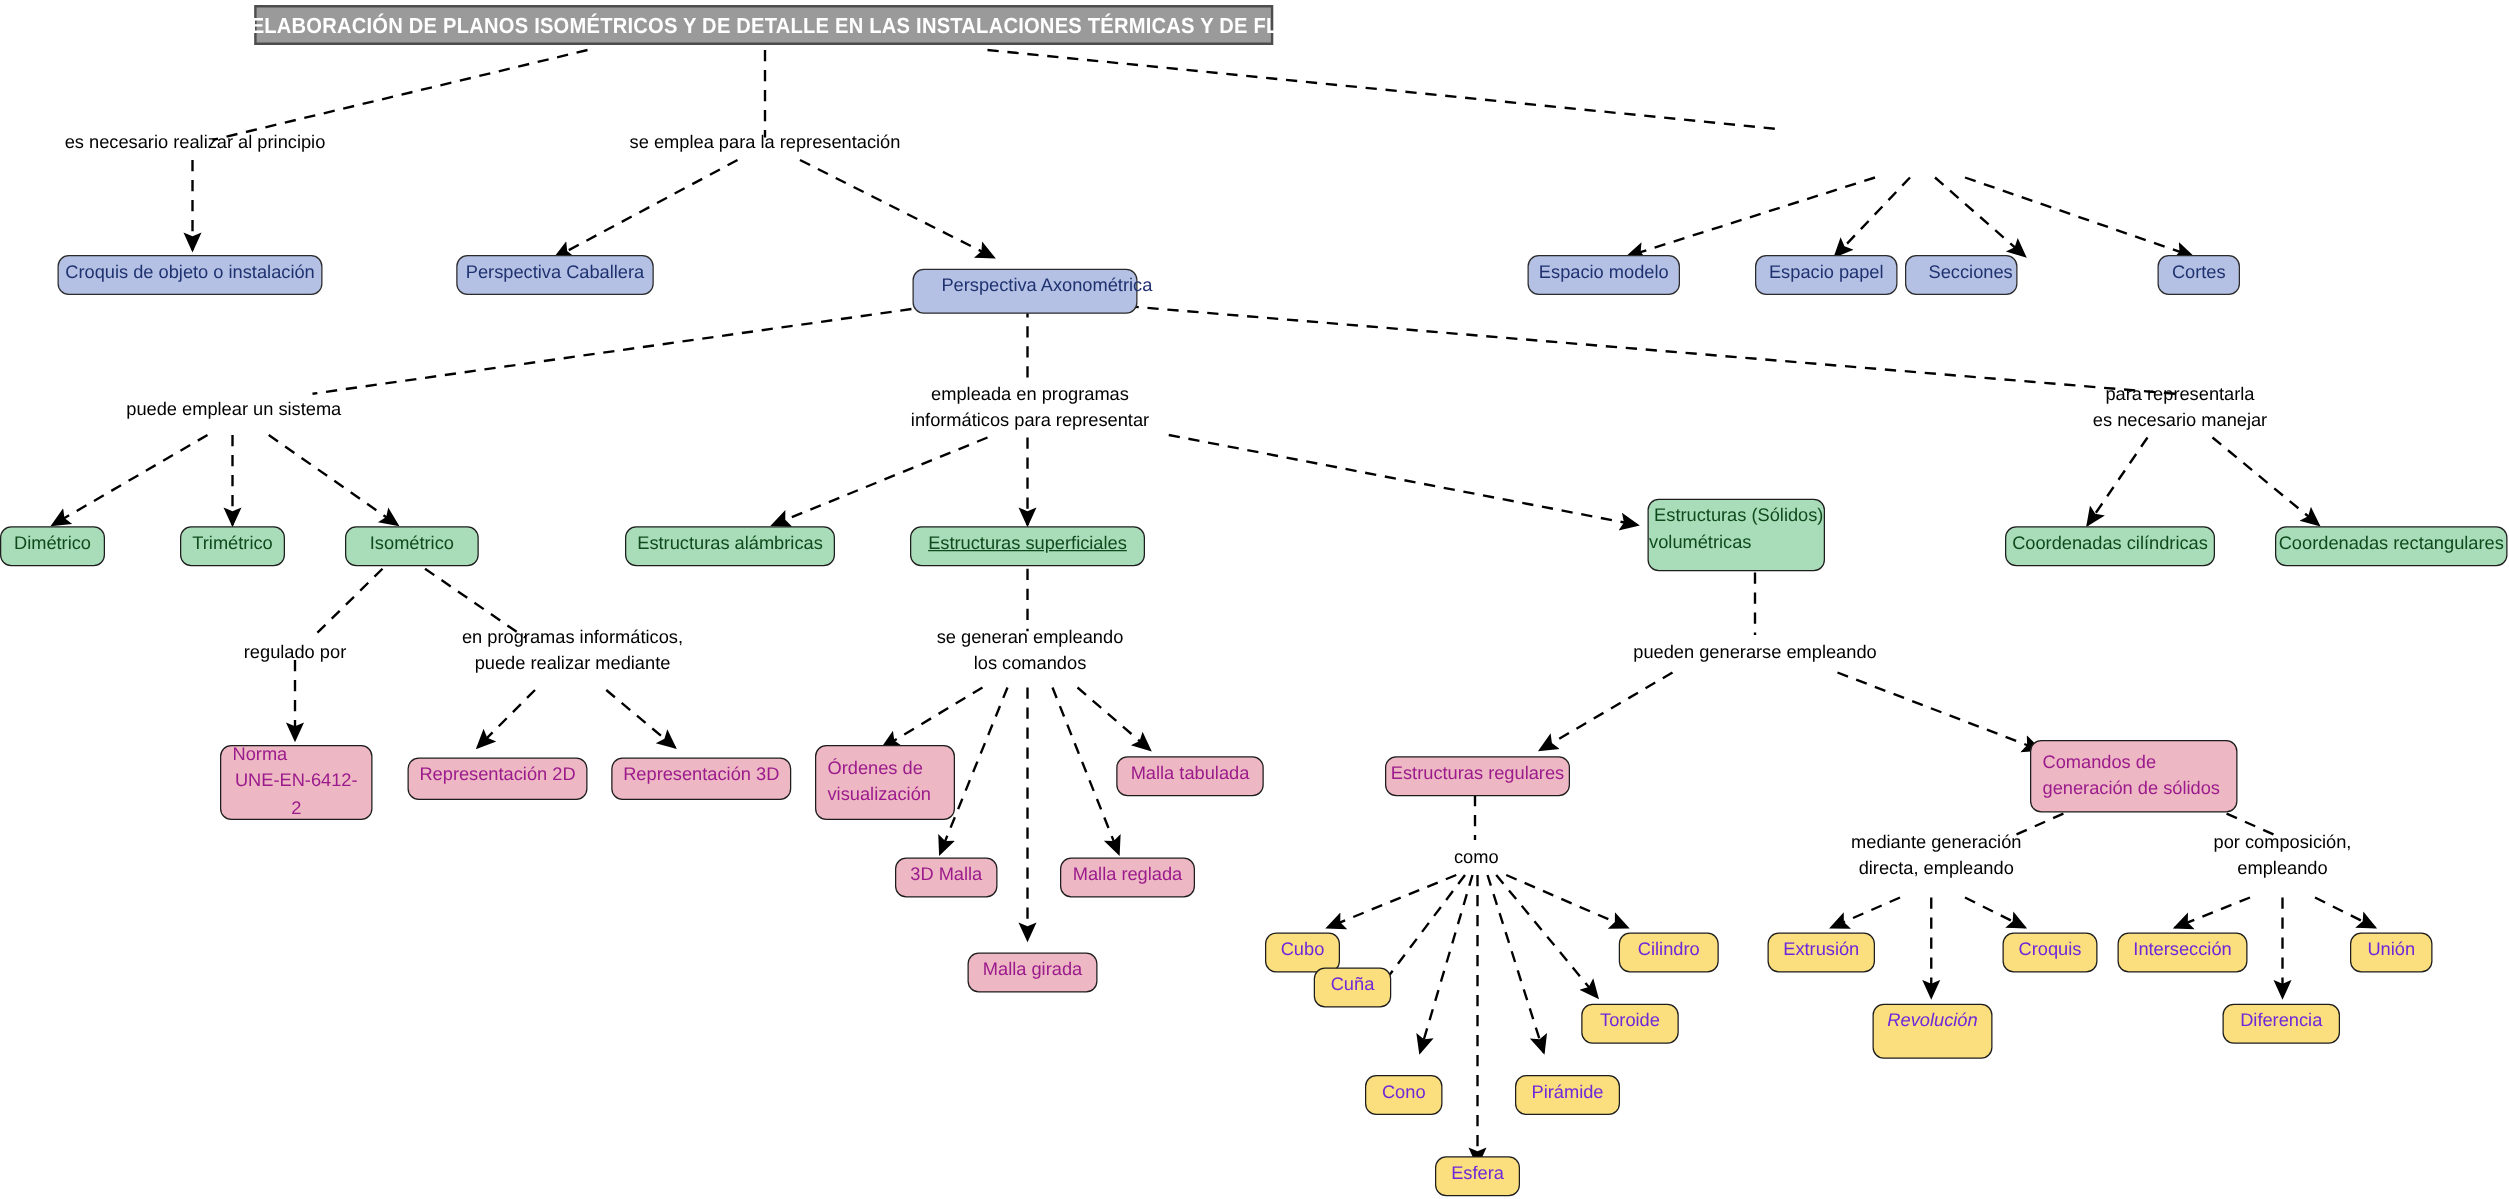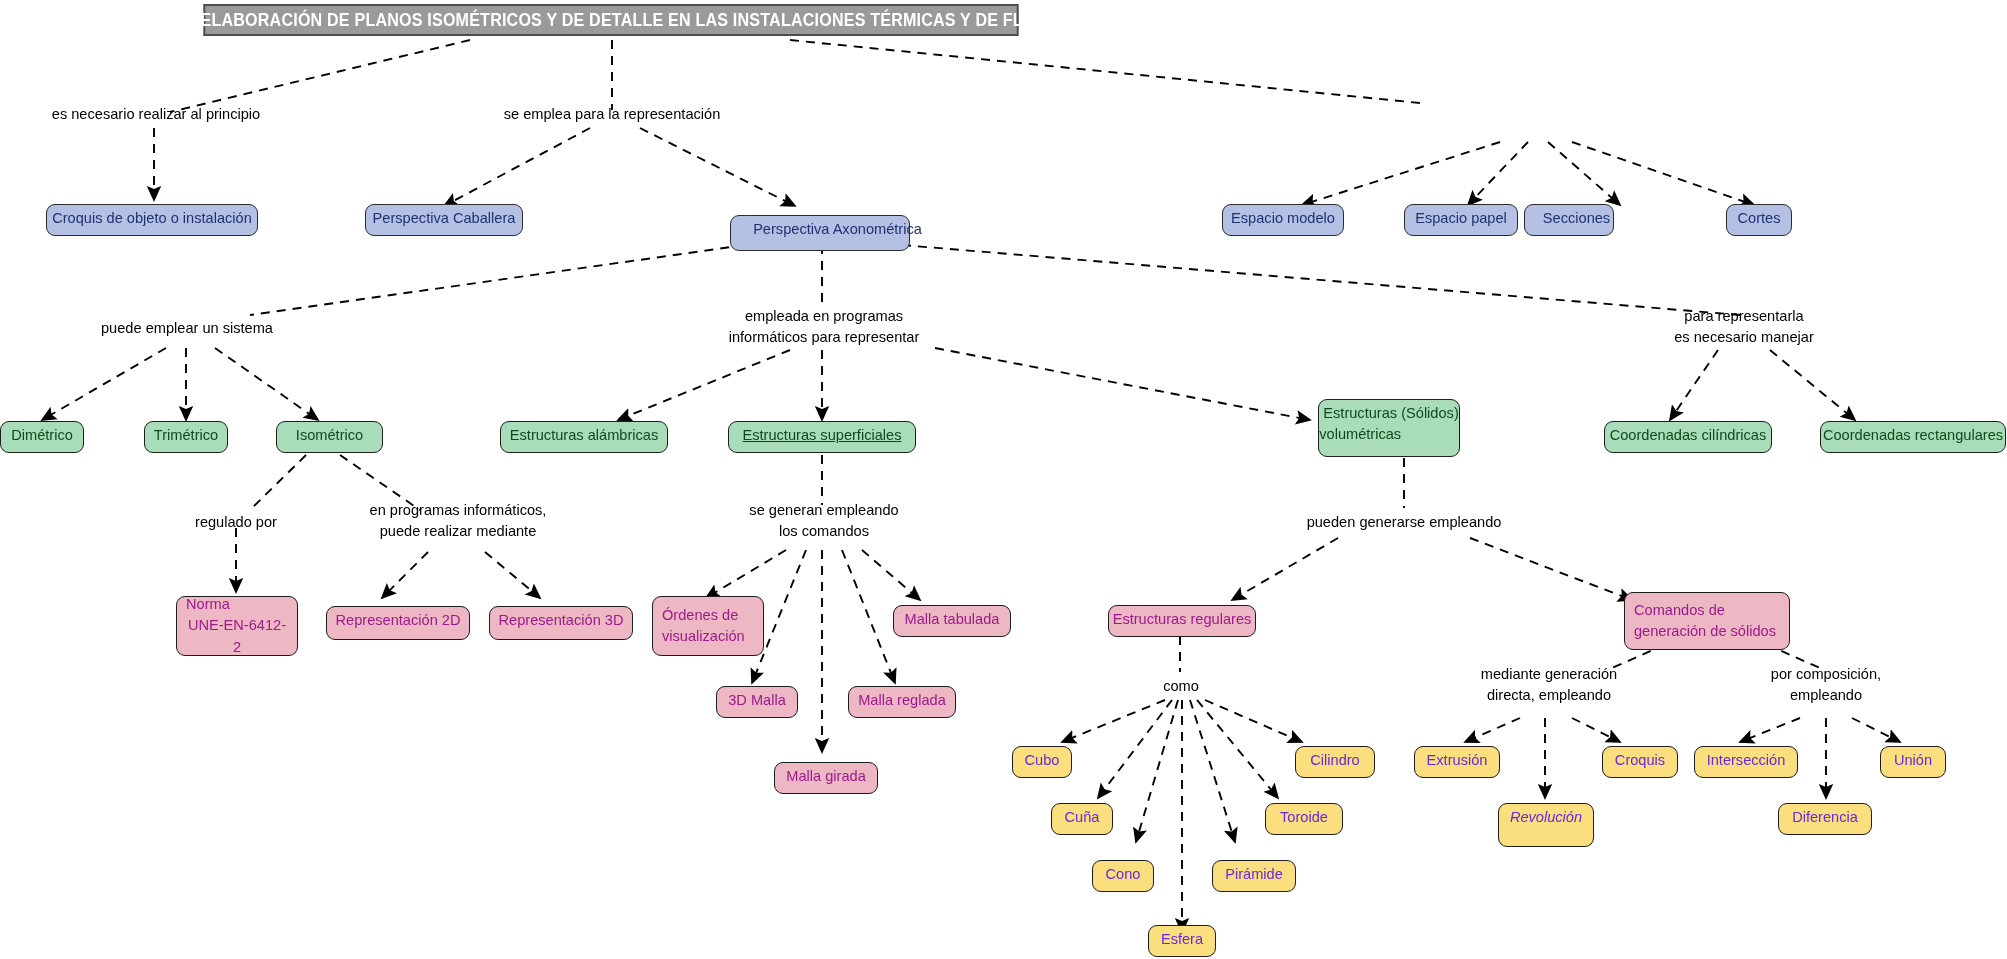--- a/index.html
+++ b/index.html
@@ -310,21 +310,21 @@
 
   <div class="node n-pink two-line" style="left:1624px;top:592px;width:166px;height:58px;flex-direction:column;">
     <div>Comandos de</div>
     <div>generación de sólidos</div>
   </div>
 
   <div class="node n-yellow" style="left:1012px;top:746px;width:60px;height:32px;">
     <span>Cubo</span>
   </div>
 
-  <div class="node n-yellow" style="left:1051px;top:803px;width:62px;height:32px;">
+  <div class="node n-yellow" style="left:1051px;top:774px;width:62px;height:32px;">
     <span>Cuña</span>
   </div>
 
   <div class="node n-yellow" style="left:1092px;top:860px;width:62px;height:32px;">
     <span>Cono</span>
   </div>
 
   <div class="node n-yellow" style="left:1148px;top:925px;width:68px;height:32px;">
     <span>Esfera</span>
   </div>

